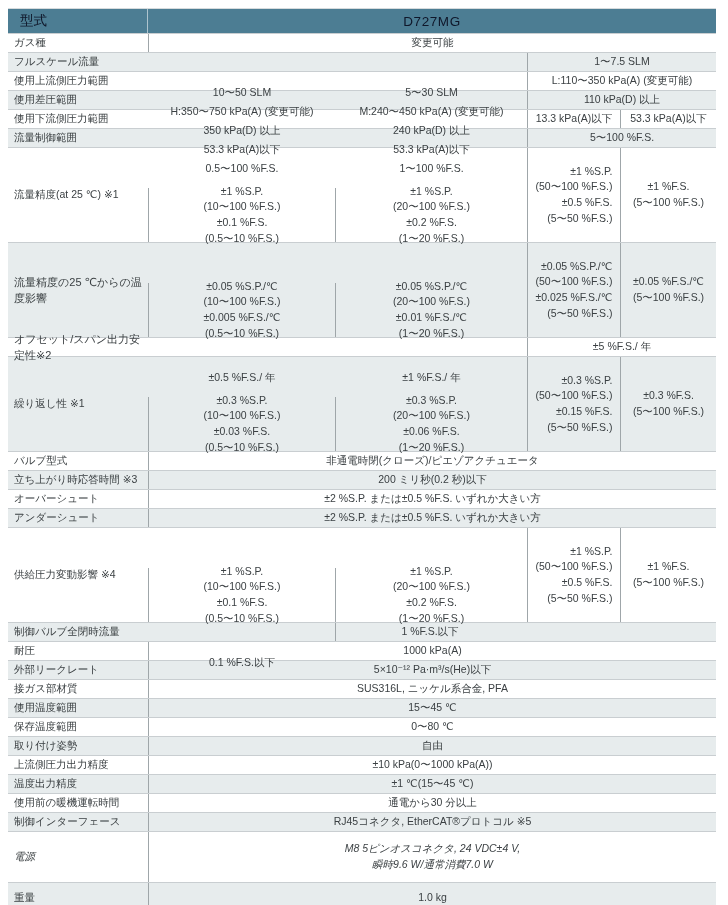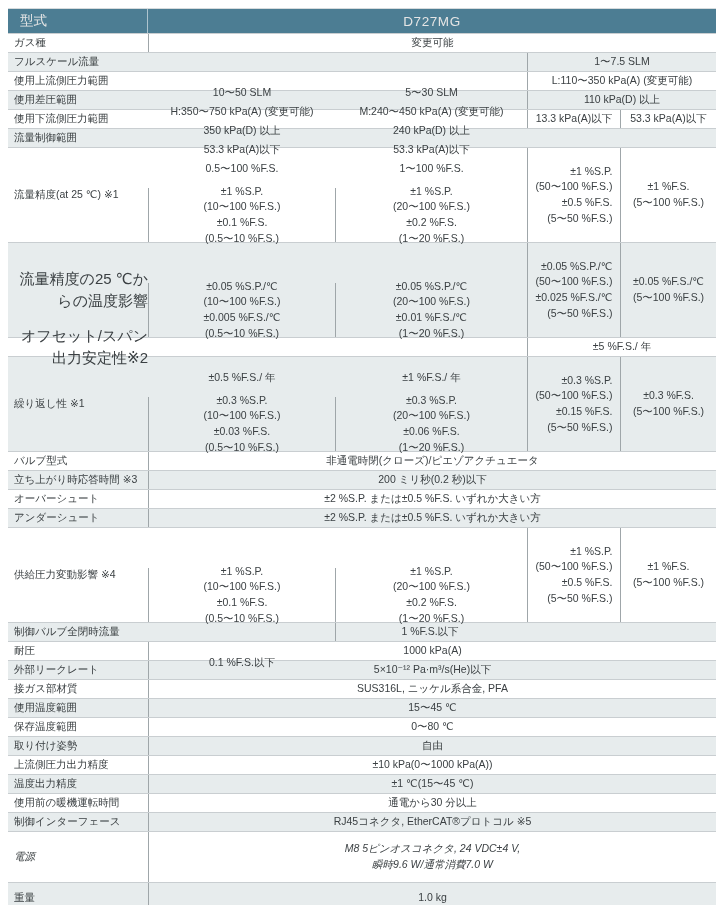--- a/index.html
+++ b/index.html
@@ -5,41 +5,41 @@
   html,body { margin:0; padding:0; background:#ffffff; }
   body {
     width:728px; height:905px; overflow:hidden;
     font-family:"Liberation Sans","DejaVu Sans",sans-serif;
     color:#3b4043;
   }
   .page { box-sizing:border-box; width:728px; padding:8px 12px 0 8px; }
   .spec-table { width:708px; border-top:1px solid #d6dbdd; border-bottom:1px solid #c9ced1; }
 
   
-  .header-row { display:flex; height:24px; background:#4c7d93; color:#e5e5e5; }
+  .header-row { display:flex; height:24px; background:#4c7d93; color:#0f172a; }
   .header-label {
     box-sizing:border-box; width:140px; display:flex; align-items:center;
     padding-left:12px; font-size:13.5px; border-right:1px solid rgba(255,255,255,.55);
   }
   .header-model { flex:1; display:flex; align-items:center; justify-content:center; font-size:13.5px; letter-spacing:.6px; }
 
   
   .rows .row { display:flex; align-items:stretch; border-top:1px solid #c9ced1; box-sizing:border-box; background:#ffffff; }
   .rows .row:nth-child(even) { background:#e7eced; }
   .r-reg   { height:19px; }
   .r-tall  { height:95px; }
   .r-power { height:51px;font-style:italic; }
   .r-weight{ height:30px; }
 
   .cell {
     box-sizing:border-box; display:flex; align-items:center; justify-content:center;
     font-size:10.5px; line-height:1.5; text-align:center; white-space:pre-line; color:#3b4043;
   }
-  .lbl { width:140px; justify-content:flex-start; text-align:right; padding-left:6px; }
-  .lbl.sm { font-size:15px; }
+  .lbl { width:140px; justify-content:flex-start; text-align:left; padding-left:6px; }
+  .lbl.sm { font-size:11px; }
   .v   { border-left:1px solid #9fa6a9; }
   .c2  { width:187px;margin-top:40px; }
   .c3  { width:192px;margin-top:40px; }
   .c4  { width:189px; }
   .c4a { width:93px;text-align:right; }
   .c4b { width:96px; }
   .cfull { flex:1; }
 </style>
 </head>
 <body>
@@ -85,20 +85,21 @@
         <div class="cell v c2">53.3 kPa(A)以下</div>
         <div class="cell v c3">53.3 kPa(A)以下</div>
         <div class="cell v c4a">13.3 kPa(A)以下</div>
         <div class="cell v c4b">53.3 kPa(A)以下</div>
       </div>
 
       <div class="row r-reg">
         <div class="cell lbl">流量制御範囲</div>
         <div class="cell v c2">0.5〜100 %F.S.</div>
         <div class="cell v c3">1〜100 %F.S.</div>
+        <div class="cell v c4">5〜100 %F.S.</div>
       </div>
 
       <div class="row r-tall">
         <div class="cell lbl">流量精度(at 25 ℃) ※1</div>
         <div class="cell v c2">±1 %S.P.
 (10〜100 %F.S.)
 ±0.1 %F.S.
 (0.5〜10 %F.S.)</div>
         <div class="cell v c3">±1 %S.P.
 (20〜100 %F.S.)

